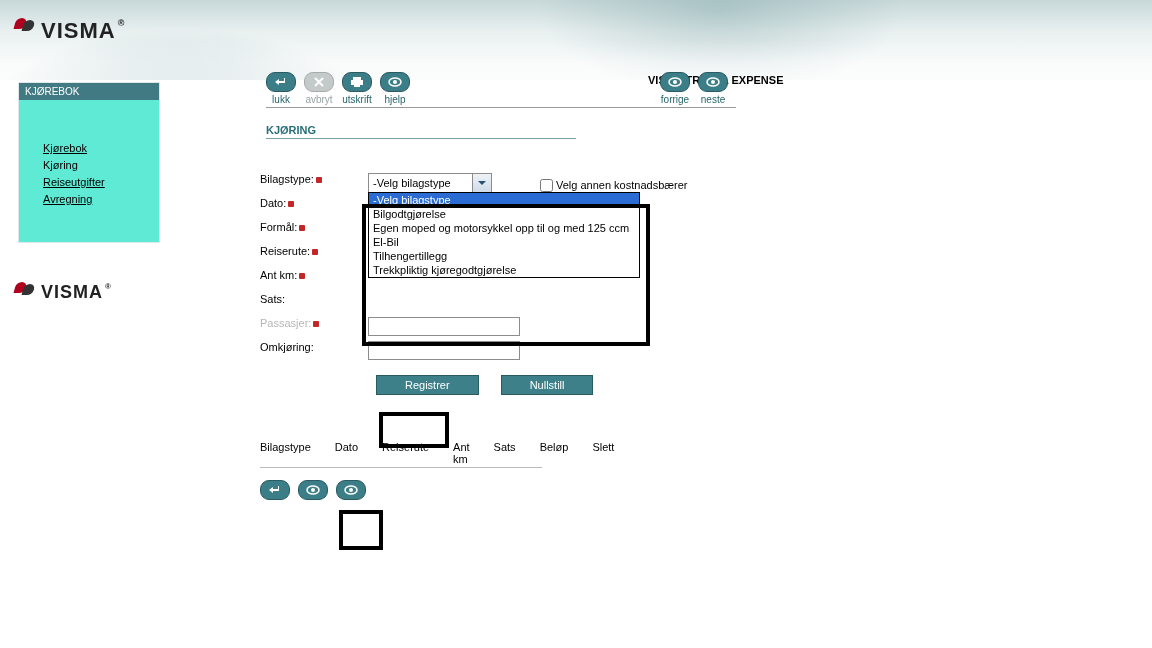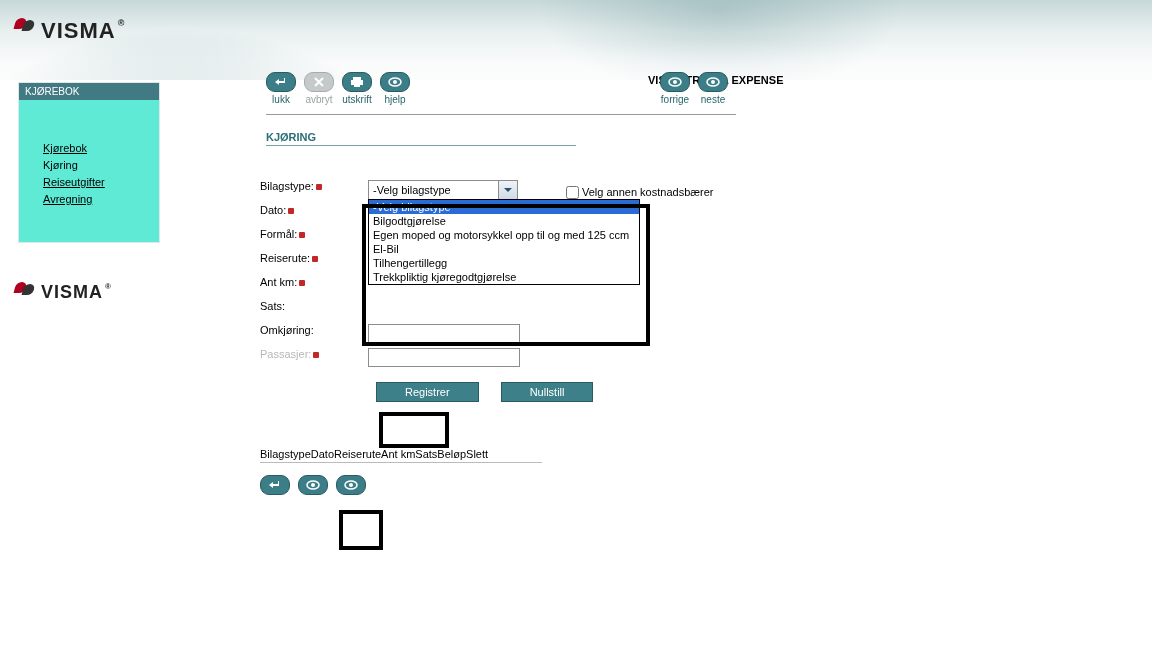--- a/index.html
+++ b/index.html
@@ -26,60 +26,60 @@
   
   .sidebar{position:absolute;left:18px;top:82px;width:140px;background:#5eead4;border:1px solid #dfe8e8;z-index:3}
   .sidebar-hdr{background:#417a83;color:#fff;font-size:10px;padding:3px 6px}
   .sidebar-body{padding:40px 10px 34px 24px}
   .sidebar-body a{display:block;color:#000;text-decoration:underline;font-size:11px;line-height:17px}
   .sidebar-body a.active{text-decoration:none}
   
   .main{position:absolute;left:260px;top:72px;width:620px;z-index:3}
   .apptitle{position:absolute;left:648px;top:74px;font-weight:bold;font-size:11px;z-index:3}
   
-  .toolbar{display:flex;align-items:flex-start;padding-bottom:9px;border-bottom:1px solid #999;width:470px;margin-left:6px}
+  .toolbar{display:flex;align-items:flex-start;padding-bottom:2px;border-bottom:1px solid #999;width:470px;margin-left:6px}
   .tb-spacer{flex:1}
   .tb-item{display:flex;flex-direction:column;align-items:center;margin-right:8px;cursor:pointer}
   .tb-item.disabled{cursor:default}
   .tb-btn{width:28px;height:18px;border-radius:9px;display:flex;align-items:center;justify-content:center}
   .tb-btn.teal{background:#3b7e88;border:1px solid #2a5b62;color:#fff}
   .tb-btn.grey{background:#c4c9c9;border:1px solid #a6abab;color:#fff}
   .tb-label{color:#28646c;font-size:10px;margin-top:2px;text-align:center}
   .tb-item.disabled .tb-label{color:#9aa3a3}
   .tb-btn svg{width:14px;height:12px}
   
   .sect{margin:14px 0 0 6px;width:310px;border-bottom:1px solid #7aa0a5}
   .sect span{color:#2a6e77;font-weight:bold;font-size:11px;display:inline-block;padding:2px 0}
   
   .form{margin-top:34px}
   .row{display:flex;height:24px}
   .lbl{width:108px;color:#000}
   .lbl.dim{color:#b7b7b7}
   .req{width:6px;height:6px;background:#c22828;display:inline-block;margin-left:2px;border-radius:1px}
-  .selwrap{position:relative;width:150px}
+  .selwrap{position:relative;width:124px}
   .selbox{height:18px;border:1px solid #8c8c8c;background:#fff;display:flex;align-items:center}
   .selbox span{flex:1;padding:0 4px}
   .selbtn{width:18px;height:18px;background:linear-gradient(#eef3f7,#cfdbe8);border-left:1px solid #8c8c8c;display:flex;align-items:center;justify-content:center}
   .selbtn::after{content:"";border:4px solid transparent;border-top-color:#2b506d;margin-top:3px}
   .dropdown{position:absolute;left:0;top:19px;width:270px;border:1px solid #000;background:#fff;z-index:20}
   .dropdown div{padding:1px 4px;white-space:nowrap}
   .dropdown div.sel{background:#2b6cd4;color:#fff}
   .chkwrap{margin-left:48px;display:flex;align-items:center}
   .chkwrap input{margin:0 3px 0 0}
   .txt{height:17px;border:1px solid #8c8c8c;background:#fff;padding:0 3px}
   .txt.w150{width:144px}
   .btnrow{margin-top:10px;margin-left:116px;display:flex;gap:22px;align-items:center}
   .btn{background:#3d8089;border:1px solid #2a5b62;color:#fff;padding:3px 28px;font-size:11px;cursor:pointer}
   
   .hl{position:absolute;border:4px solid #000;z-index:15;pointer-events:none}
   .hl1{left:362px;top:204px;width:280px;height:134px}
   .hl2{left:379px;top:412px;width:62px;height:28px}
   .hl3{left:339px;top:510px;width:36px;height:32px}
   
-  .tblhdr{margin-top:46px;display:flex;gap:0;border-bottom:1px solid #bbb;padding-bottom:2px;font-size:11px;width:282px}
+  .tblhdr{margin-top:46px;display:flex;gap:24px;border-bottom:1px solid #bbb;padding-bottom:2px;font-size:11px;width:282px}
   
   .btmrow{margin-top:12px;display:flex;gap:8px}
 </style>
 </head>
 <body>
 
 <div class="page">
   <div class="banner"></div>
   <div class="banner-fade"></div>
 
@@ -201,26 +201,26 @@
       <div class="row">
         <div class="lbl"><span>Reiserute:</span><span class="req"></span></div>
       </div>
       <div class="row">
         <div class="lbl"><span>Ant km:</span><span class="req"></span></div>
       </div>
       <div class="row">
         <div class="lbl">Sats:</div>
       </div>
       <div class="row">
+        <div class="lbl dim"><span>Passasjer:</span><span class="req"></span></div>
+        <input class="txt w150" disabled="" style="">
+      </div>
+      <div class="row">
         <div class="lbl">Omkjøring:</div>
         <input class="txt w150" style="">
-      </div>
-      <div class="row">
-        <div class="lbl dim"><span>Passasjer:</span><span class="req"></span></div>
-        <input class="txt w150" disabled="" style="">
       </div>
       <div class="btnrow">
         <button class="btn">Registrer</button>
         <button class="btn">Nullstill</button>
       </div>
     </div>
 
     <div class="tblhdr">
       <span>Bilagstype</span>
       <span>Dato</span>

